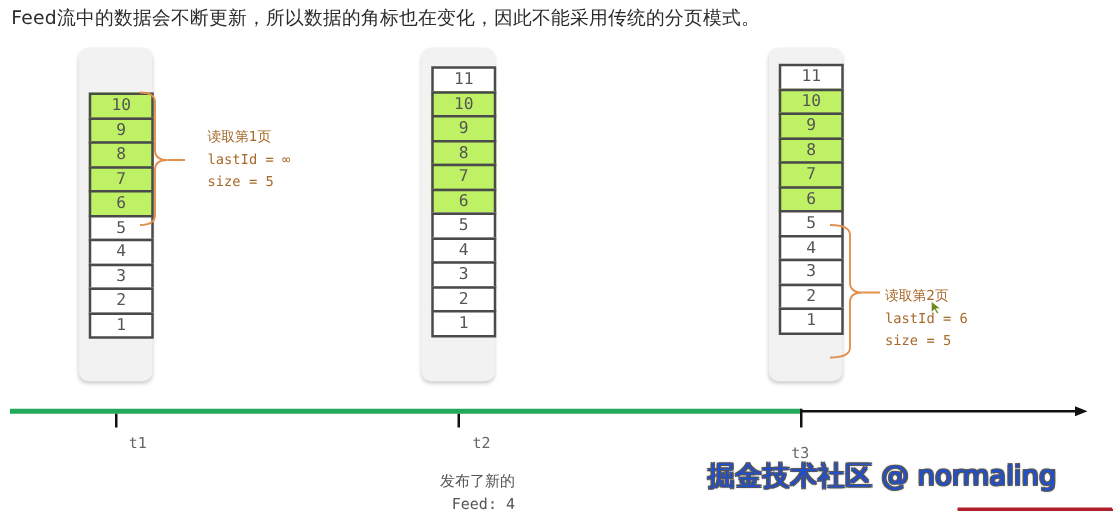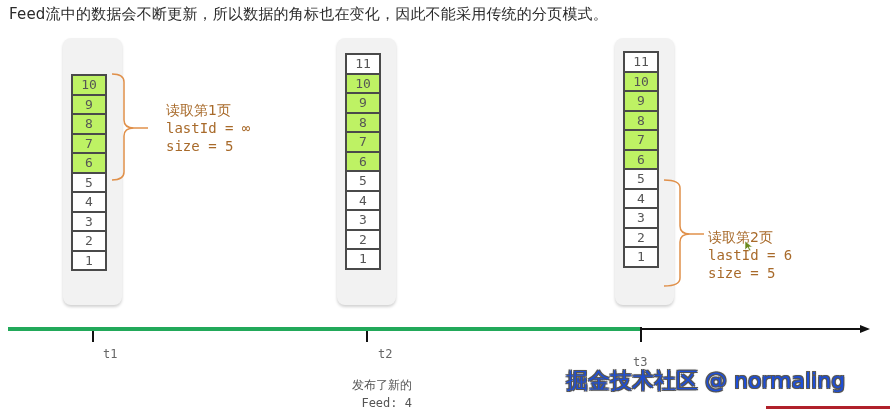--- a/index.html
+++ b/index.html
@@ -1,28 +1,28 @@
 <!DOCTYPE html>
 <html><head>
 <meta charset="utf-8">
 <style>
   html, body { margin:0; padding:0; }
   body { width:890px; height:409px; background:#ffffff; position:relative; overflow:hidden;
          font-family: "DejaVu Sans", "Liberation Sans", sans-serif; color:#333; }
   .title { position:absolute; left:9px; top:5px; font-size:15px; color:#2b2b2b; letter-spacing:0.2px; white-space:nowrap; }
   .panel { position:absolute; width:59px; background:#f2f2f2; border-radius:8px;
            box-shadow: 0 2px 3px rgba(0,0,0,0.18); }
-  .stack { position:absolute; width:36px; }
+  .stack { position:absolute; width:52px; }
   .cell { box-sizing:border-box; height:21.5px; border:2px solid #4a4a4a; margin-top:-2px;
           background:#ffffff; font-family:"DejaVu Sans Mono","Liberation Mono",monospace;
           font-size:13px; color:#555; text-align:center; line-height:18px; }
   .cell:first-child { margin-top:0; }
   .cell.hl { background:#bef264; }
   .bracket { position:absolute; }
-  .note { position:absolute; font-family:"DejaVu Sans Mono","Liberation Mono",monospace; font-size:14px;
+  .note { position:absolute; font-family:"DejaVu Sans Mono","Liberation Mono",monospace; font-size:11px;
           color:#a86a2a; line-height:18px; white-space:pre; }
   .note .cn { font-family:"DejaVu Sans","Liberation Sans",sans-serif; }
   .timeline { position:absolute; left:0; top:0; }
   .tlabel { position:absolute; font-family:"DejaVu Sans Mono","Liberation Mono",monospace; font-size:12px; color:#666; }
   .event { position:absolute; left:352px; top:376px; font-size:12px; color:#555; line-height:18px; text-align:right; }
   .event .mono { font-family:"DejaVu Sans Mono","Liberation Mono",monospace; }
   .watermark { position:absolute; left:566px; top:366px; font-size:22px; color:#1d4ed8; white-space:nowrap;
                text-shadow: -1px -1px 0 #555, 1px -1px 0 #555, -1px 1px 0 #555, 1px 1px 0 #555, 0 0 2px #333; }
   .redbar { position:absolute; left:766px; top:406px; width:124px; height:3px; background:#b0202a; }
   .cursor { position:absolute; left:744px; top:240px; }

